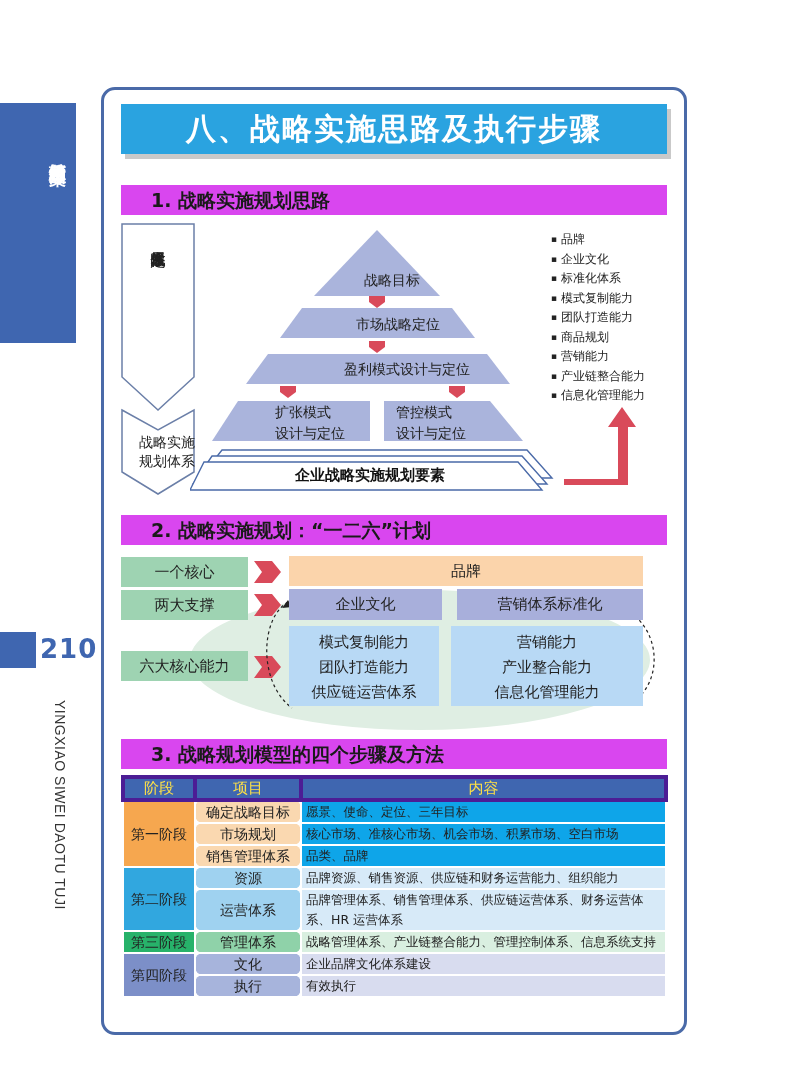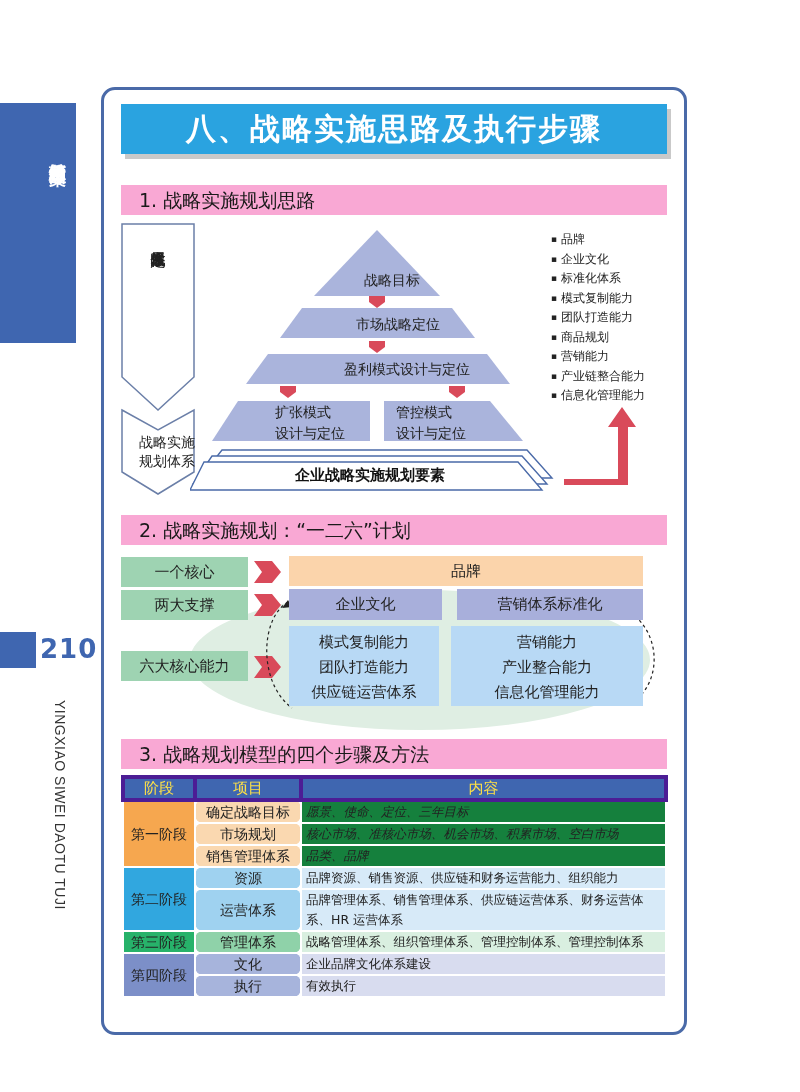--- a/index.html
+++ b/index.html
@@ -10,22 +10,22 @@
                    font-size:17px; line-height:19px; text-align:center; writing-mode:vertical-rl; letter-spacing:1px; }
   .page-bar { position:absolute; left:0; top:632px; width:36px; height:36px; background:#3f66b0; }
   .page-num { position:absolute; left:40px; top:634px; font-size:26px; font-weight:bold; color:#3f66b0; letter-spacing:1px;
               font-family:"DejaVu Sans","Liberation Sans",sans-serif; }
   .spine-text { position:absolute; left:52px; top:700px; writing-mode:vertical-rl; font-size:14px; color:#333; letter-spacing:0.5px;
                 font-family:"Liberation Sans",sans-serif; }
   .card { position:absolute; left:101px; top:87px; width:586px; height:948px; border:3px solid #4a6aa8; border-radius:14px; background:#fff; }
   .main-title { position:absolute; left:121px; top:104px; width:546px; height:50px; background:#2aa3e0;
                 color:#fff; font-size:30px; font-weight:bold; text-align:center; line-height:50px; letter-spacing:2px;
                 box-shadow:4px 5px 0 #c9c9c9; }
-  .sec-head { position:absolute; left:121px; width:546px; height:30px; background:#f9a8d4; font-weight:normal; font-size:19px;
-              line-height:30px; padding-left:18px; color:#1a1a1a; }
+  .sec-head { position:absolute; left:121px; width:546px; height:30px; background:#d946ef; font-weight:bold; font-size:19px;
+              line-height:30px; padding-left:30px; color:#1a1a1a; }
   
   .arrow1 { position:absolute; left:120px; top:222px; }
   .arrow1-text { position:absolute; left:147px; top:240px; width:20px; font-size:15px; line-height:19px; writing-mode:vertical-rl; color:#222; }
   .arrow2-text { position:absolute; left:122px; top:433px; width:76px; font-size:14px; line-height:19px; text-align:left; color:#222;padding-left:17px; }
   .pyr { position:absolute; left:190px; top:228px; }
   .pyr-label { position:absolute; font-size:14px; color:#222; text-align:right; }
   .base-label { position:absolute; left:240px; top:466px; width:260px; text-align:center; font-size:15px; font-weight:bold; color:#111; }
   .list1 { position:absolute; left:551px; top:230px; list-style:none; font-size:12px; line-height:19.5px; color:#222; }
   .list1 li::before { content:"▪"; font-size:9px; margin-right:4px; vertical-align:1px; }
   
@@ -33,21 +33,21 @@
   .lbl2 { position:absolute; left:121px; width:127px; height:30px; background:#9ed3b2; font-size:15px; text-align:center; line-height:30px; color:#222; }
   .chev { position:absolute; }
   .box2 { position:absolute; font-size:15px; text-align:center; color:#222; }
   
   table { position:absolute; left:121px; top:775px; width:547px; border-collapse:collapse; font-size:13px; }
   th { background:#3f66b0; color:#fde047; font-size:15px; font-weight:normal; height:22px; border:4px solid #4c1d95; }
   td { border:2px solid #fff; padding:0 4px; line-height:20px; height:21px; }
   td.stage { text-align:center; font-size:14px; width:72px; color:#222; }
   td.item { text-align:center; font-size:14px; width:106px; color:#222;border-radius:8px; }
   td.content { font-size:12.5px; color:#222; }
-  .s1 { background:#f6a74f; } .s1i { background:#fad8b0; } .s1c { background:#15803d;font-style:italic; }
+  .s1 { background:#f6a74f; } .s1i { background:#fad8b0; } .s1c { background:#0ea5e9; }
   .s2 { background:#31a7df; } .s2i { background:#9fd2f0; } .s2c { background:#d7eaf8; }
   .s3 { background:#27b26a; } .s3i { background:#8fd2a9; } .s3c { background:#d9efe0; }
   .s4 { background:#7c8fc8; } .s4i { background:#a7b4dc; } .s4c { background:#d8dcef; }
 </style>
 </head>
 <body>
 
 <div class="side-tab"></div>
 <div class="side-tab-text">营销思维导图集</div>
 <div class="page-bar"></div>
@@ -176,21 +176,21 @@
     <td class="item s2i">资源</td>
     <td class="content s2c">品牌资源、销售资源、供应链和财务运营能力、组织能力</td>
   </tr>
   <tr>
     <td class="item s2i">运营体系</td>
     <td class="content s2c">品牌管理体系、销售管理体系、供应链运营体系、财务运营体系、HR 运营体系</td>
   </tr>
   <tr>
     <td class="stage s3">第三阶段</td>
     <td class="item s3i">管理体系</td>
-    <td class="content s3c">战略管理体系、组织管理体系、管理控制体系、管理控制体系</td>
+    <td class="content s3c">战略管理体系、产业链整合能力、管理控制体系、信息系统支持</td>
   </tr>
   <tr>
     <td class="stage s4" rowspan="2">第四阶段</td>
     <td class="item s4i">文化</td>
     <td class="content s4c">企业品牌文化体系建设</td>
   </tr>
   <tr>
     <td class="item s4i">执行</td>
     <td class="content s4c">有效执行</td>
   </tr>

